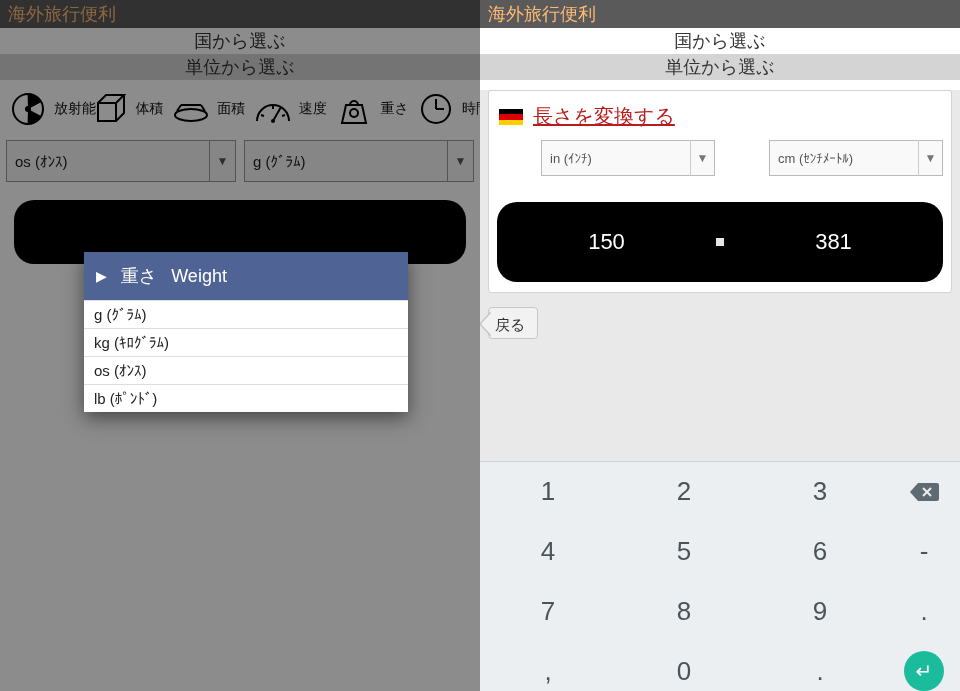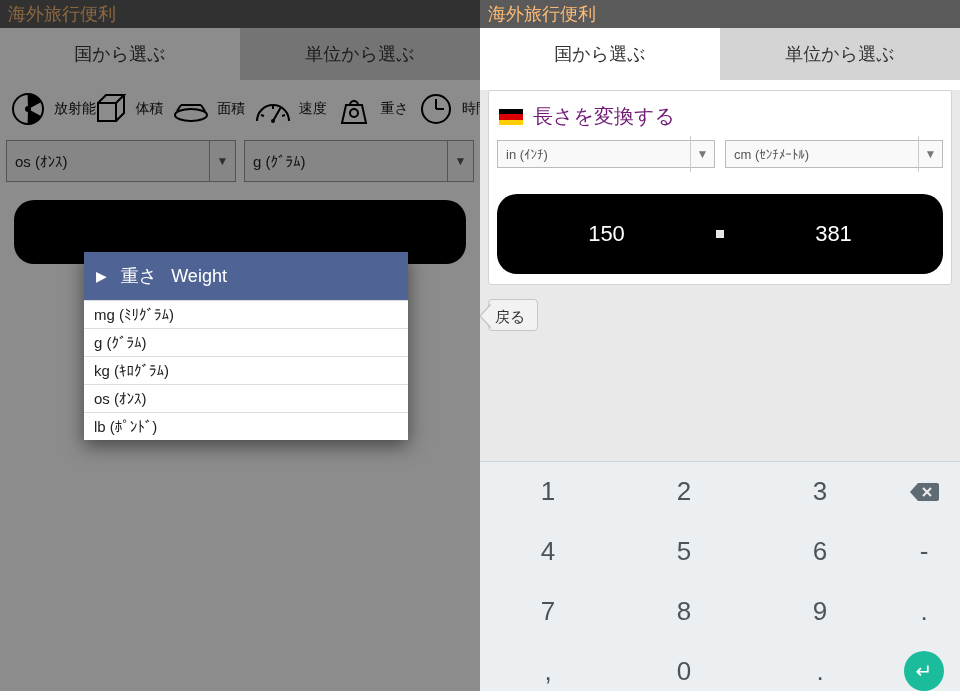--- a/index.html
+++ b/index.html
@@ -4,21 +4,21 @@
 <style>
   * { box-sizing: border-box; margin: 0; padding: 0; }
   html, body { width: 960px; height: 691px; overflow: hidden; font-family: "Helvetica Neue", Arial, "Hiragino Kaku Gothic ProN", "Yu Gothic", Meiryo, sans-serif; background: #fff; }
   .screens { display: flex; width: 960px; height: 691px; }
   .screen { position: relative; height: 691px; overflow: hidden; }
   .screen.left  { width: 50%; }
   .screen.right { width: 50%; }
 
   
   .app-bar { height: 28px; line-height: 28px; background: #5a5a5a; color: #fdba74; font-size: 18px; padding-left: 8px; }
-  .tabs { display: flex; height: 52px; }
+  .tabs { display: flex; height: 52px; flex-direction: column; }
   .tab { flex: 1; display: flex; align-items: center; justify-content: center; font-size: 18px; color: #333; }
   .tab.active   { background: #fff; }
   .tab.inactive { background: #d4d4d4; }
 
   
   .left .overlay-dim {
     position: absolute; inset: 0; background: rgba(0,0,0,0.45); z-index: 2;
     pointer-events: none;
   }
   .left .app-bar, .left .tabs, .left .body-left { position: relative; z-index: 1; }
@@ -42,27 +42,27 @@
   .popup { position:absolute; z-index:3; left: 84px; top: 252px; width: 324px;
            background:#fff; box-shadow: 0 6px 18px rgba(0,0,0,0.5); }
   .popup .hdr { height: 48px; background:#4f6494; color:#fff; display:flex; align-items:center; gap:14px; padding:0 12px; font-size:18px; }
   .popup .hdr .play { font-size:14px; }
   .popup .opt { height: 28px; padding: 0 10px; font-size:15px; color:#222; border-top:1px solid #ddd; display:flex; align-items:center; }
   .popup .opt:first-of-type { border-top:none; }
 
   
   .right .body-right { background:#e9e9e9; height: calc(691px - 28px - 52px); position:relative; }
   .card { margin: 10px 8px 0; background:#fff; border:1px solid #d3d3d3; border-radius:3px; padding: 10px 8px; }
-  .card-title { display:flex; align-items:center; gap:10px; font-size:20px; color:#701a75; padding: 2px 2px 10px; }
+  .card-title { display:flex; align-items:center; gap:10px; font-size:20px; color:#b91c1c; padding: 2px 2px 10px; text-decoration: underline; }
   .flag { width:24px; height:16px; display:inline-block; position:relative; }
   .flag::before { content:""; position:absolute; inset:0; background:linear-gradient(to bottom,#000 0 33%,#dd0000 33% 66%,#ffce00 66% 100%); }
 
   .sel2-row { display:flex; gap:10px; }
-  .sel2 { flex:1; height:28px; border:1px solid #bbb; background:#f9f9f9;
-          display:flex; align-items:center; justify-content:space-between; padding:0 4px 0 8px; font-size:13px; color:#555; }
+  .sel2 { flex:1; height:36px; border:1px solid #bbb; background:#f9f9f9;
+          display:flex; align-items:center; justify-content:space-between; padding:0 4px 0 8px; font-size:13px; color:#555;margin-left:44px; }
   .sel2 .caret2 { width:24px; height:36px; border-left:1px solid #ccc; display:flex;align-items:center;justify-content:center;font-size:12px;color:#777; margin-right:-4px; }
 
   .black-display { margin-top: 26px; background:#000; border-radius:20px; height:80px;
                    display:flex; align-items:center; color:#fff; font-size:22px; }
   .black-display .val { flex:1; text-align:center; }
   .black-display .sep { width:8px; height:8px; background:#fff; opacity:.9; }
 
   .back-chip { margin:14px 0 0 8px; display:inline-flex; height:32px;
                font-size:15px; color:#333; padding:8px 12px 0 6px;
                background:#f2f2f2; border:1px solid #c7c7c7; border-radius:4px; position:relative; }
@@ -179,21 +179,20 @@
     </div>
 
     <div class="overlay-dim"></div>
 
     <div class="popup">
       <div class="hdr">
         <span class="play">▶</span>
         <span>重さ</span>
         <span>Weight</span>
       </div>
-      <div class="opt">mg (ﾐﾘｸﾞﾗﾑ)</div>
       <div class="opt">g (ｸﾞﾗﾑ)</div>
       <div class="opt">kg (ｷﾛｸﾞﾗﾑ)</div>
       <div class="opt">os (ｵﾝｽ)</div>
       <div class="opt">lb (ﾎﾟﾝﾄﾞ)</div>
     </div>
   </div>
 
   <div class="screen right">
     <div class="app-bar">海外旅行便利</div>
     <div class="tabs">

